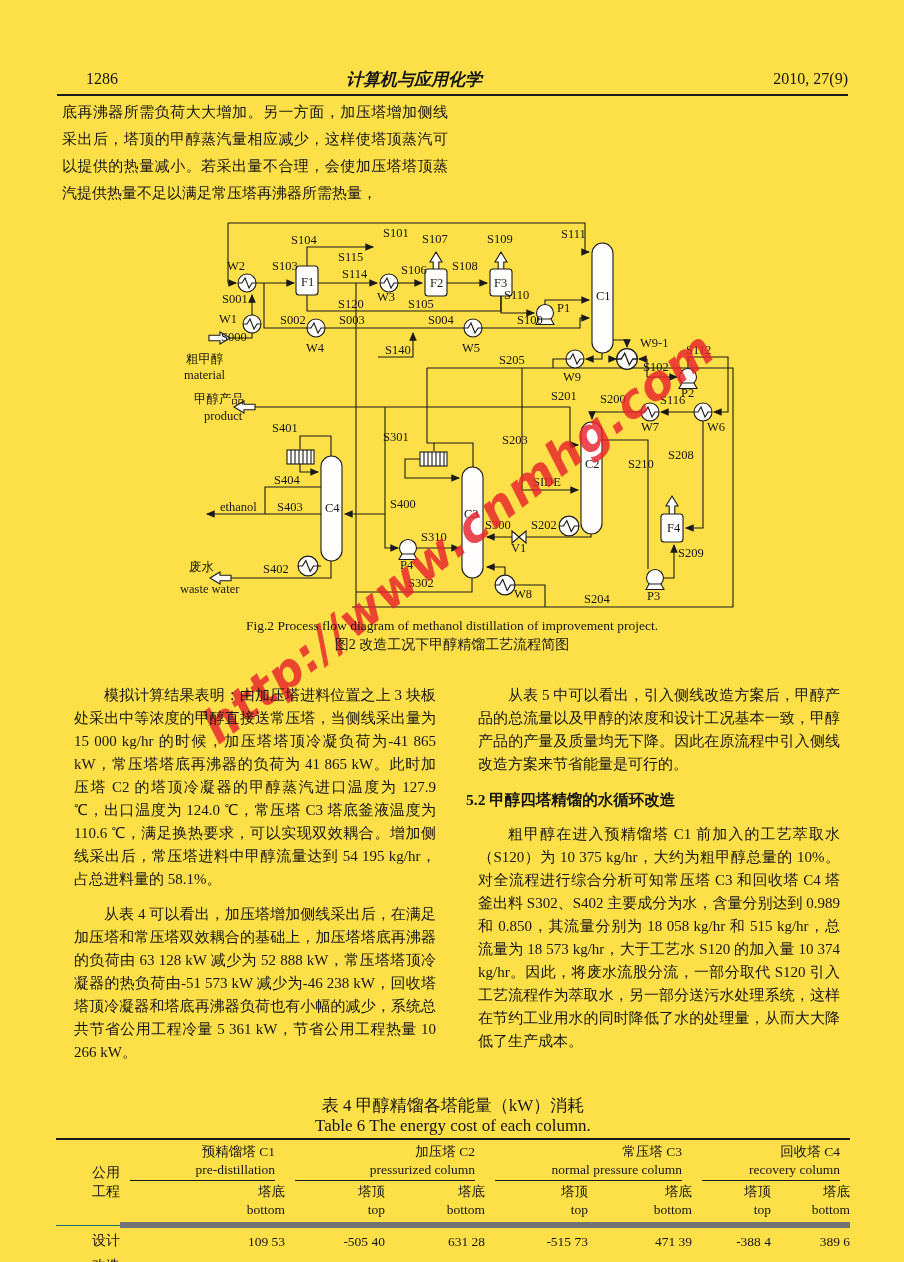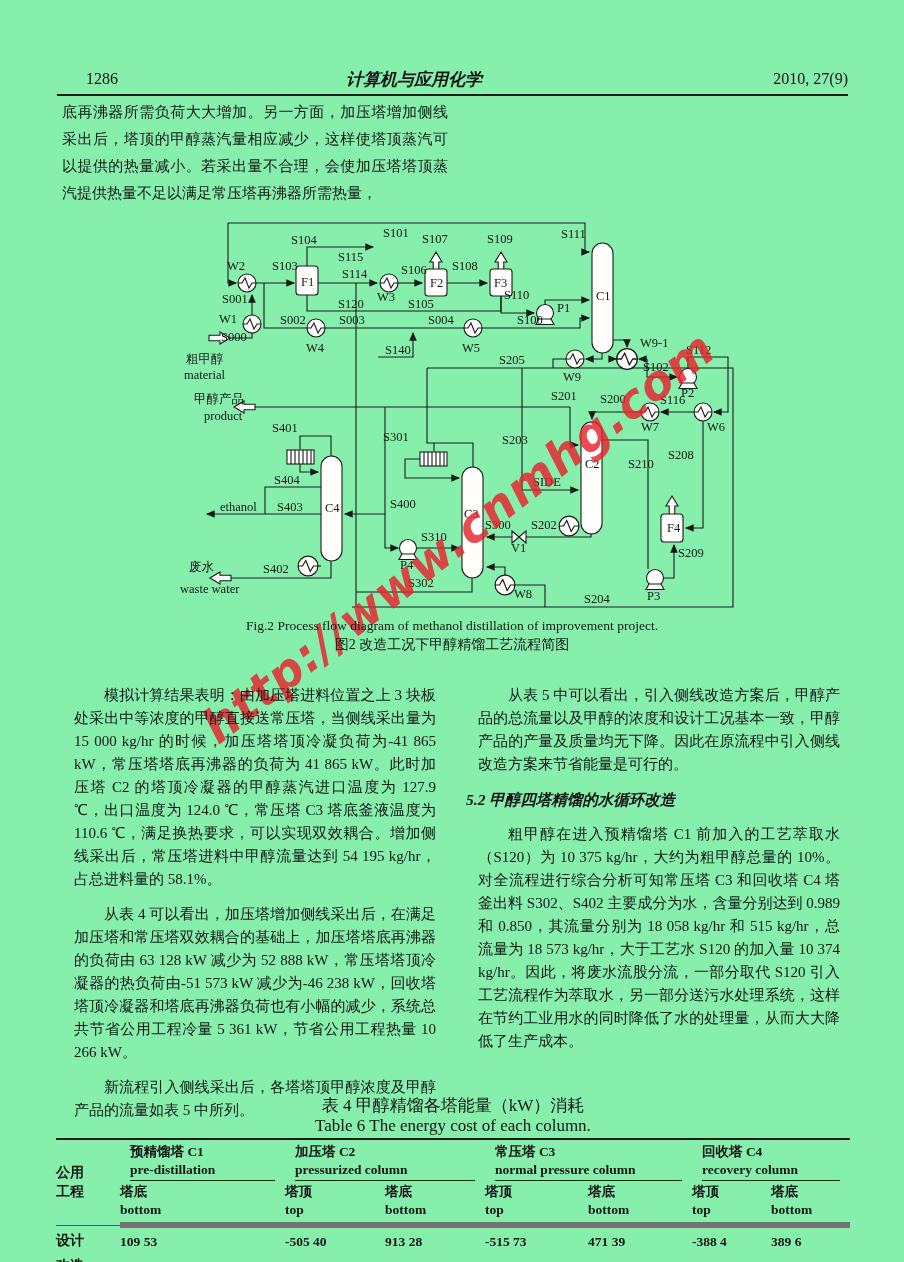--- a/index.html
+++ b/index.html
@@ -1,16 +1,16 @@
 <!DOCTYPE html>
 <html><head>
 <meta charset="utf-8">
 <style>
   html,body{margin:0;padding:0;background:#9a9a9a;}
-  .page{position:relative;width:904px;height:1262px;background:#86efac;color:#151515;
+  .page{position:relative;width:904px;height:1262px;background:#fde047;color:#151515;
         font-family:"Liberation Serif",serif;overflow:hidden;}
   .abs{position:absolute;}
   
   .pgnum{left:86px;top:70px;font-size:16px;}
   .jtitle{left:0;top:68px;width:828px;text-align:center;font-size:17px;font-weight:bold;font-style:italic;}
   .issue{right:56px;top:70px;font-size:16px;}
   .hrule{left:57px;top:94px;width:791px;height:2px;background:#1a1a1a;}
   
   .col{width:386px;font-size:15px;line-height:27px;text-align:justify;}
   .introL{left:62px;top:99px;}
@@ -23,27 +23,27 @@
   .cap{left:0;width:904px;text-align:center;font-size:13.5px;}
   .capzh{font-size:14px;}
   .wm{left:208px;top:705px;font-family:"DejaVu Sans",sans-serif;font-weight:bold;font-style:italic;
       font-size:47px;letter-spacing:1px;white-space:nowrap;transform:rotate(-38deg);
       transform-origin:0 50%;opacity:.82;pointer-events:none;}
   
   .bcol{width:386px;font-size:15px;line-height:23px;text-align:justify;}
   .bodyL{left:62px;top:672px;}
   .bodyR{left:466px;top:672px;}
   .bcol p{margin:12px;text-indent:2em;}
-  .bcol h4{margin:1px 0;font-size:15.5px;font-style:italic;}
+  .bcol h4{margin:1px 0;font-size:15.5px;}
   
   .t4{left:56px;top:1096px;width:794px;}
   .t4t{text-align:center;font-size:17px;line-height:20px;}
   table{border-collapse:collapse;width:794px;margin-top:2px;
         border-top:2px solid #1a1a1a;border-bottom:2px solid #1a1a1a;}
-  th,td{font-weight:bold;font-size:13.5px;text-align:left;padding:0;}
+  th,td{font-weight:normal;font-size:13.5px;text-align:right;padding:0;}
   .prl{white-space:pre-line;}
   th.corner{width:64px;border-bottom:1px solid #0f766e;font-size:14px;line-height:19px;}
   th.grp{padding-top:3px;vertical-align:top;}
   th.grp .grp-in{border-bottom:1px solid #1a1a1a;margin:0 10px;line-height:18px;padding-bottom:1px;}
   tr.subr th{border-bottom:6px solid #737373;line-height:18px;padding:2px 0 3px 0;}
   tbody td{line-height:21px;padding-top:3px;}
   td.rname{font-size:14px;}
 </style>
 </head>
 <body>
@@ -240,21 +240,20 @@
     </svg>
 
   <div class="abs wm" style="color: rgb(232, 35, 45);">http://www.cnmhg.com</div>
 
   <div class="abs cap" style="top:618px;">Fig.2   Process flow diagram of methanol distillation of improvement project.</div>
   <div class="abs cap capzh" style="top:636px;">图2   改造工况下甲醇精馏工艺流程简图</div>
 
   <div class="abs bcol bodyL">
     <p>模拟计算结果表明：由加压塔进料位置之上 3 块板处采出中等浓度的甲醇直接送常压塔，当侧线采出量为 15 000 kg/hr 的时候，加压塔塔顶冷凝负荷为-41 865 kW，常压塔塔底再沸器的负荷为 41 865 kW。此时加压塔 C2 的塔顶冷凝器的甲醇蒸汽进口温度为 127.9 ℃，出口温度为 124.0 ℃，常压塔 C3 塔底釜液温度为 110.6 ℃，满足换热要求，可以实现双效耦合。增加侧线采出后，常压塔进料中甲醇流量达到 54 195 kg/hr，占总进料量的 58.1%。</p>
     <p>从表 4 可以看出，加压塔增加侧线采出后，在满足加压塔和常压塔双效耦合的基础上，加压塔塔底再沸器的负荷由 63 128 kW 减少为 52 888 kW，常压塔塔顶冷凝器的热负荷由-51 573 kW 减少为-46 238 kW，回收塔塔顶冷凝器和塔底再沸器负荷也有小幅的减少，系统总共节省公用工程冷量 5 361 kW，节省公用工程热量 10 266 kW。</p>
-    <p>新流程引入侧线采出后，各塔塔顶甲醇浓度及甲醇产品的流量如表 5 中所列。</p>
   </div>
   <div class="abs bcol bodyR">
     <p>从表 5 中可以看出，引入侧线改造方案后，甲醇产品的总流量以及甲醇的浓度和设计工况基本一致，甲醇产品的产量及质量均无下降。因此在原流程中引入侧线改造方案来节省能量是可行的。</p>
     <h4>5.2  甲醇四塔精馏的水循环改造</h4>
     <p>粗甲醇在进入预精馏塔 C1 前加入的工艺萃取水（S120）为 10 375 kg/hr，大约为粗甲醇总量的 10%。对全流程进行综合分析可知常压塔 C3 和回收塔 C4 塔釜出料 S302、S402 主要成分为水，含量分别达到 0.989 和 0.850，其流量分别为 18 058 kg/hr 和 515 kg/hr，总流量为 18 573 kg/hr，大于工艺水 S120 的加入量 10 374 kg/hr。因此，将废水流股分流，一部分取代 S120 引入工艺流程作为萃取水，另一部分送污水处理系统，这样在节约工业用水的同时降低了水的处理量，从而大大降低了生产成本。</p>
   </div>
 
   <div class="abs t4">
     <div class="t4t">表 4  甲醇精馏各塔能量（kW）消耗</div>
     <div class="t4t">Table 6   The energy cost of each column.</div>
@@ -305,21 +304,21 @@
 top</th>
           <th class="prl">塔底
 bottom</th>
         </tr>
       </thead>
       <tbody>
         <tr>
           <td class="rname">设计</td>
           <td>109 53</td>
           <td>-505 40</td>
-          <td>913 28</td>
+          <td>631 28</td>
           <td>-515 73</td>
           <td>471 39</td>
           <td>-388 4</td>
           <td>389 6</td>
         </tr>
         <tr>
           <td class="rname">改造</td>
           <td>109 53</td>
           <td>-418 65</td>
           <td>528 88</td>

